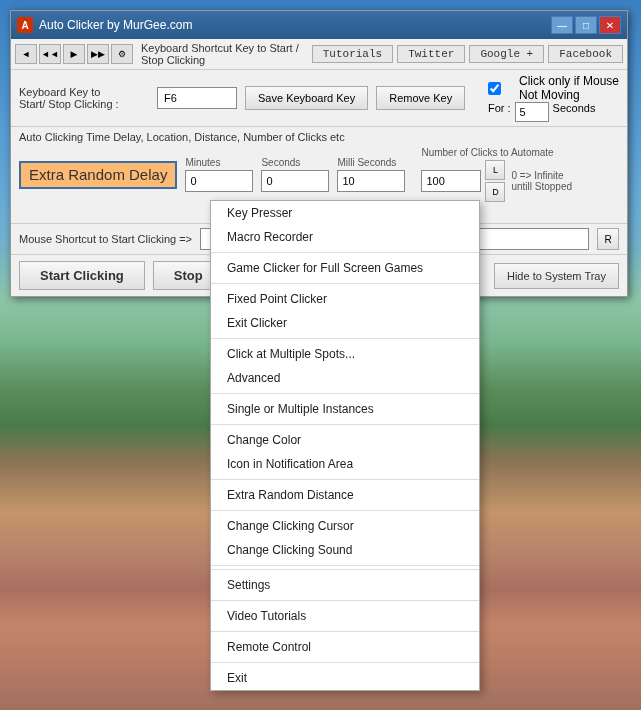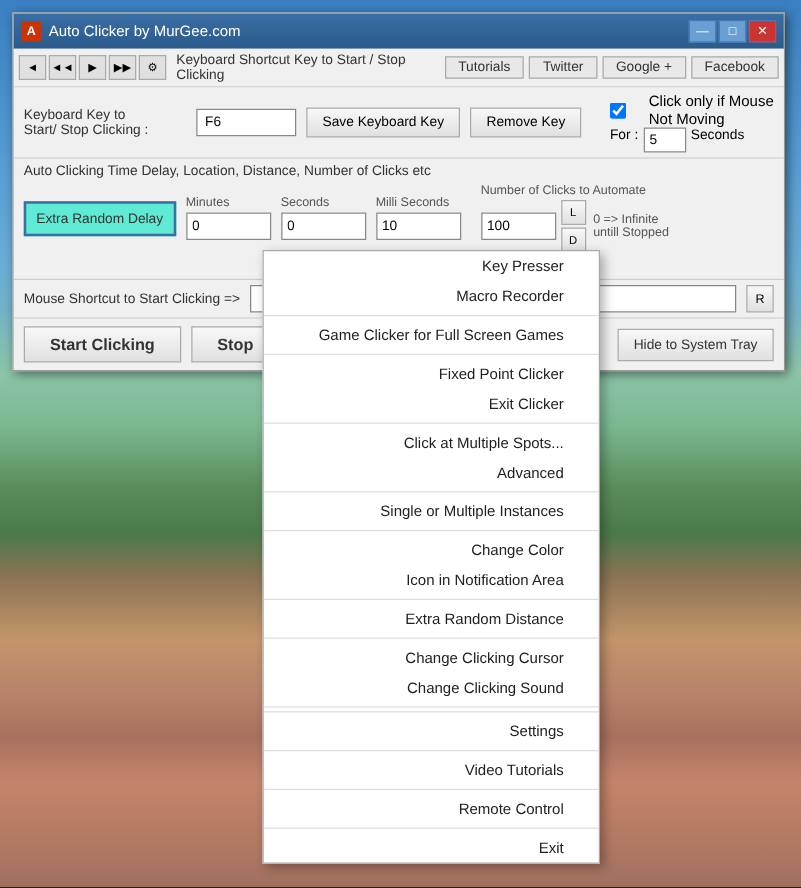--- a/index.html
+++ b/index.html
@@ -134,20 +134,21 @@
       align-items: center;
     }
 
     .toolbar-link-btn {
       padding: 2px 10px;
       background: #e8e8e8;
       border: 1px solid #aaa;
       cursor: pointer;
       font-size: 11px;
       color: #333;
+      font-family: Liberation Mono, monospace;
     }
 
     
     .shortcut-row {
       display: flex;
       align-items: center;
       padding: 4px 8px;
       background: #f0f0f0;
       border-bottom: 1px solid #ccc;
       gap: 8px;
@@ -233,24 +234,24 @@
       width: 68px;
       border: 1px solid #888;
       padding: 2px 4px;
       font-size: 11px;
       height: 22px;
       background: white;
     }
 
     .extra-delay-btn {
       padding: 2px 8px;
-      background: #5eead4;
+      background: #fdba74;
       border: 2px solid #3a6ea5;
       cursor: pointer;
-      font-size: 11px;
+      font-size: 15px;
       color: #333;
       height: 28px;
     }
 
     .clicks-col {
       display: flex;
       flex-direction: column;
       margin-left: 8px;
     }
 
@@ -397,26 +398,25 @@
       top: 200px;
       left: 210px;
       width: 270px;
       background: white;
       border: 1px solid #aaa;
       box-shadow: 3px 3px 8px rgba(0,0,0,0.3);
       z-index: 100;
     }
 
     .menu-item {
-      padding: 5px 28px;
+      padding: 5px 16px;
       font-size: 12px;
       color: #222;
       cursor: pointer;
       white-space: nowrap;
-      text-align: right;
     }
 
     .menu-separator {
       height: 1px;
       background: #ddd;
       margin: 3px 0;
     }
   </style>
 </head>
 <body>

